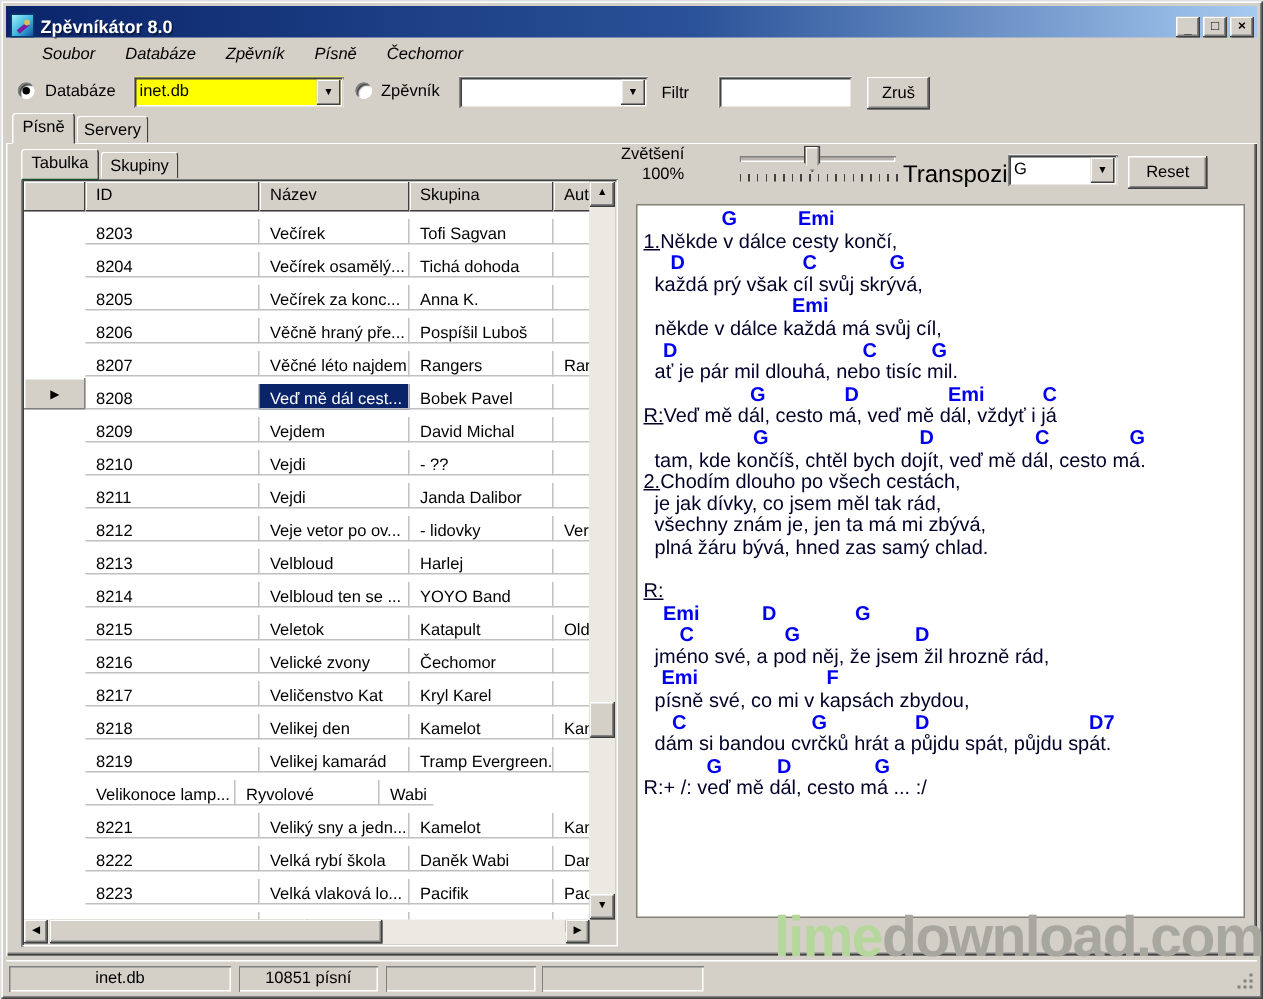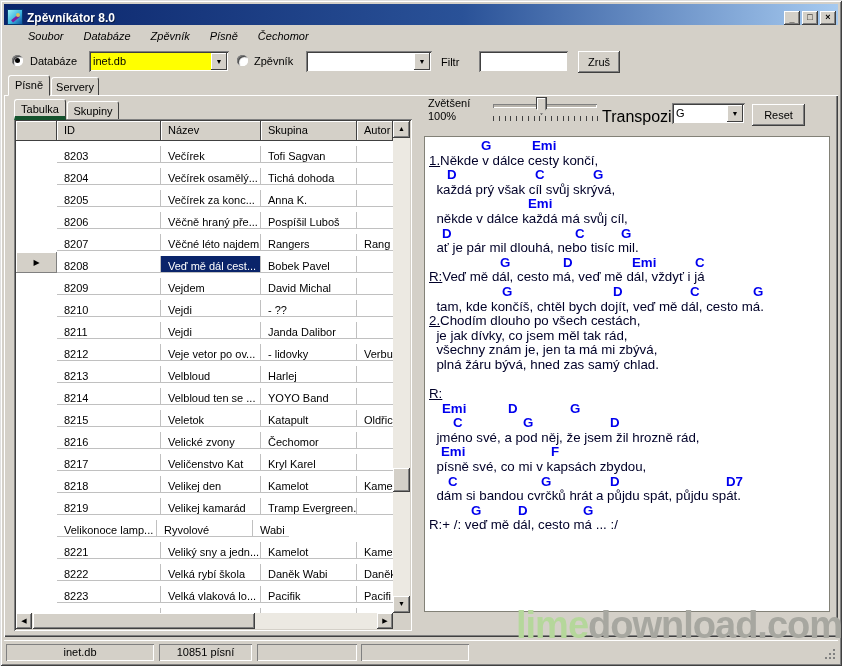--- a/index.html
+++ b/index.html
@@ -70,21 +70,21 @@
   .ghead { position:absolute; left:0; top:0; height:20px; width:377px; display:flex; }
   .hcell { height:20px; background:#d4d0c8; font-size:11px; padding:3px 0 0 7px;
     box-shadow: inset -1px -1px 0 #404040, inset 1px 1px 0 #ffffff; overflow:hidden; white-space:nowrap; flex:none; }
   .gbody { position:absolute; left:0; top:20px; width:377px; height:488px; overflow:hidden; }
   .grow { display:flex; height:22px;align-items:flex-end; }
   .mcell { width:41px; flex:none; background:#d4d0c8; text-align:center; font-size:8px; line-height:21px;
     box-shadow: inset -1px -1px 0 #808080, inset 1px 1px 0 #ffffff; color:#000; }
   .dcell { flex:none; font-size:11px; padding:4px 2px 0 7px; white-space:nowrap; overflow:hidden;
     border-right:1px solid #c0c0c0; border-bottom:1px solid #c0c0c0; color:#000; }
   .dcell.sel { background:#0a246a; color:#fff; }
-  .c-id { width:104px; } .c-naz { width:100px; } .c-sku { width:96px; } .c-aut { width:36px; border-right:none; }
+  .c-id { width:116px; } .c-naz { width:100px; } .c-sku { width:96px; } .c-aut { width:36px; border-right:none; }
 
   
   .sbtn { position:absolute; background:#d4d0c8; text-align:center;
     box-shadow: inset -1px -1px 0 #404040, inset 1px 1px 0 #ffffff, inset -2px -2px 0 #808080;
     font-size:7px; color:#000; }
   .strack { position:absolute; background:#ece9e2; }
   .sthumb { position:absolute; background:#d4d0c8;
     box-shadow: inset -1px -1px 0 #404040, inset 1px 1px 0 #ffffff, inset -2px -2px 0 #808080; }
   .vscroll { position:absolute; right:2px; top:2px; width:17px; height:492px; }
   .hscroll { position:absolute; left:2px; bottom:2px; height:16px; width:377px; }
@@ -155,21 +155,21 @@
     </div>
     <span class="lbl" style="left:437px; top:10px;">Filtr</span>
     <div class="tbox" style="left:475px; top:5px; width:89px;"></div>
     <div class="pushbtn" style="left:574px; top:5px; width:42px; height:22px;">Zruš</div>
   </div>
 
   <div class="pageframe"></div>
   <div class="tab active" style="left:8px; top:75px; width:42px; height:21px; z-index:2; border-bottom:1px solid #d4d0c8;">Písně</div>
   <div class="tab back" style="left:51px; top:77px; width:48px; height:18px;">Servery</div>
 
-  <div class="tab active" style="left:14px; top:99px; width:52px; height:21px; z-index:3; border-bottom:4px solid #14532d;">Tabulka</div>
+  <div class="tab active" style="left:14px; top:99px; width:52px; height:21px; z-index:3; border-bottom:1px solid #14532d;">Tabulka</div>
   <div class="tab back" style="left:67px; top:101px; width:52px; height:18px; z-index:1;">Skupiny</div>
 
   <div class="tableframe">
     <div class="grid">
       <div class="ghead">
         <div class="hcell" style="width:41px;"></div>
         <div class="hcell c-id">ID</div>
         <div class="hcell c-naz">Název</div>
         <div class="hcell c-sku">Skupina</div>
         <div class="hcell c-aut">Autor</div>
@@ -339,21 +339,21 @@
     </div>
 
     <div class="hscroll">
       <div class="sbtn" style="left:0; top:0; width:16px; height:16px; line-height:15px;">◀</div>
       <div class="strack" style="left:16px; top:0; width:345px; height:16px;"></div>
       <div class="sthumb" style="left:17px; top:0; width:222px; height:16px;"></div>
       <div class="sbtn" style="left:361px; top:0; width:16px; height:16px; line-height:15px;">▶</div>
     </div>
   </div>
 
-  <span class="zoomlabel" style="position:absolute; left:428px; top:97px;">Zvětšení</span>
+  <span class="zoomlabel" style="position:absolute; left:414px; top:97px;">Zvětšení</span>
   <span class="zoomlabel" style="position:absolute; left:428px; top:110px;">100%</span>
   <div class="slider-track"></div>
   <div class="slider-thumb"></div>
   <div class="slider-ticks"></div>
   <span class="zoomlabel" style="position:absolute; left:602px; top:108px; font-size:16px;">Transpozice</span>
   <div class="combo" style="left:672px; top:103px; width:73px;">
     <span class="val">G</span>
     <span class="btn">▼</span>
   </div>
   <div class="pushbtn" style="left:752px; top:104px; width:53px; height:22px;">Reset</div>

